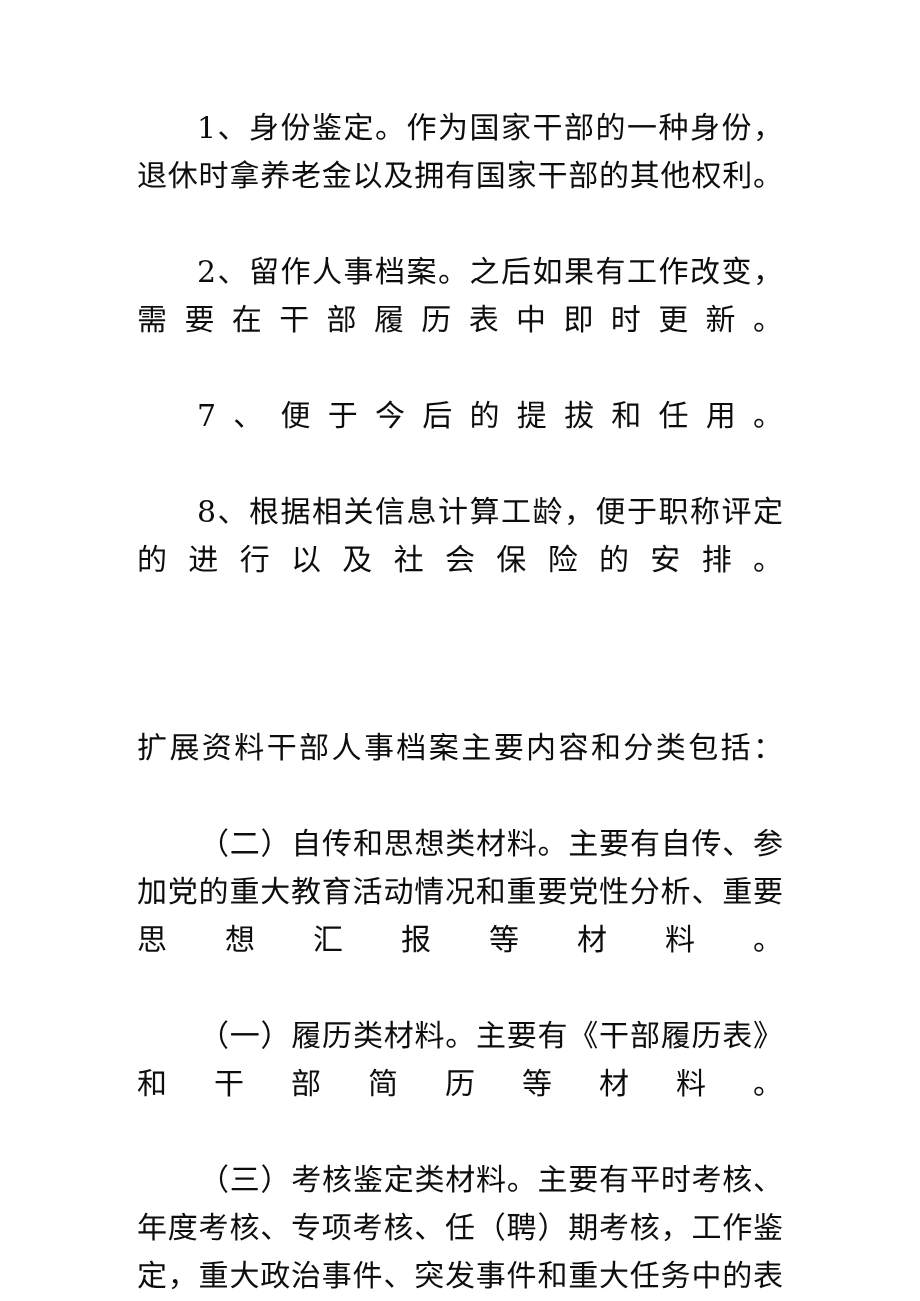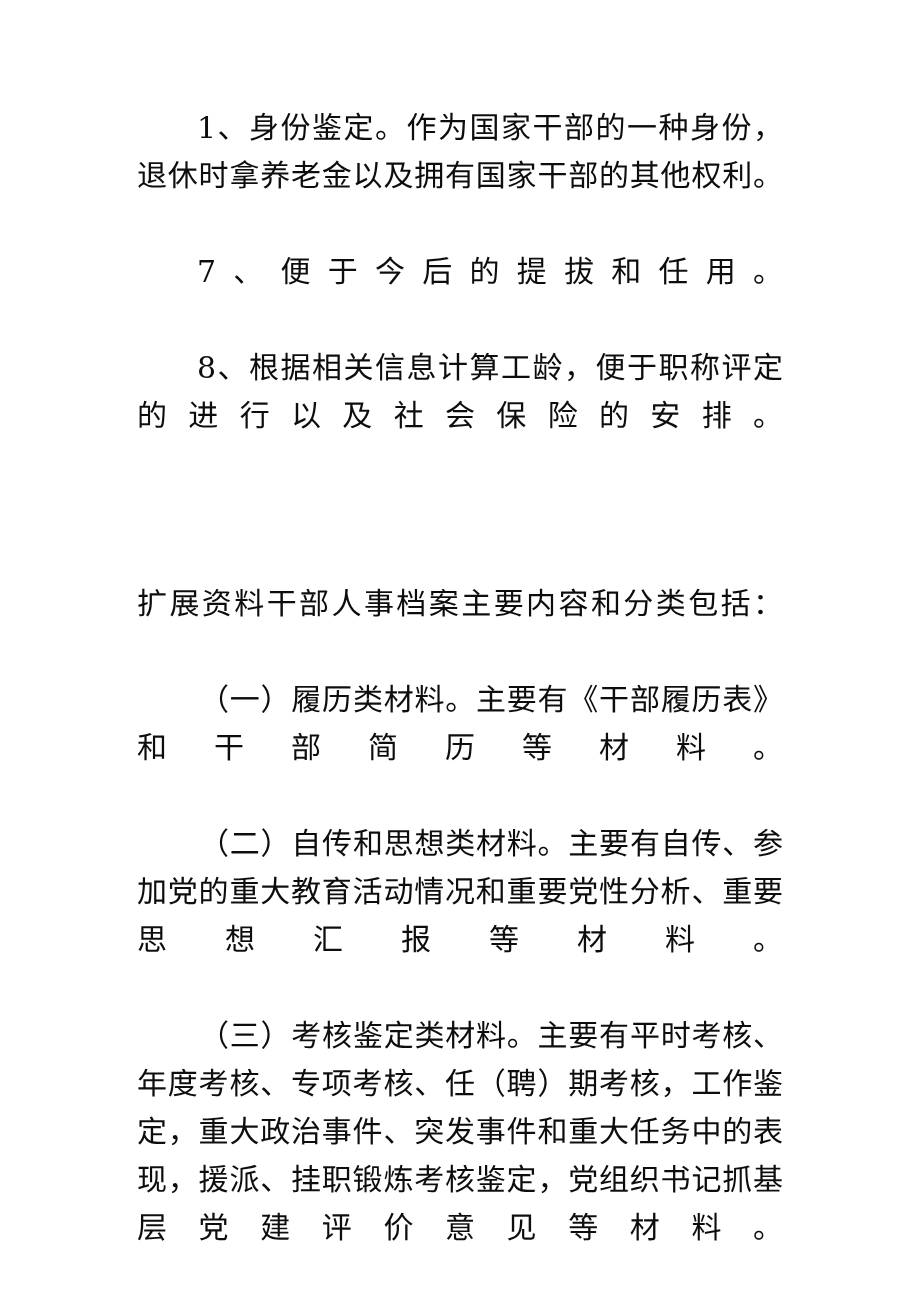--- a/index.html
+++ b/index.html
@@ -61,30 +61,31 @@
   }
 </style>
 </head>
 <body>
 
 <div class="page">
   <div class="doc-body">
 
     <p class="para indent">1、身份鉴定。作为国家干部的一种身份，退休时拿养老金以及拥有国家干部的其他权利。</p>
 
+    <p class="para indent">2、留作人事档案。之后如果有工作改变，需要在干部履历表中即时更新。</p>
 
     <p class="para indent">7、便于今后的提拔和任用。</p>
 
     <p class="para indent">8、根据相关信息计算工龄，便于职称评定的进行以及社会保险的安排。</p>
 
     <div class="spacer-line"></div>
     <div class="spacer-line-small"></div>
 
     <p class="para noindent">扩展资料干部人事档案主要内容和分类包括：</p>
 
+    <p class="para indent-wide">（二）自传和思想类材料。主要有自传、参加党的重大教育活动情况和重要党性分析、重要思想汇报等材料。</p>
+
     <p class="para indent-wide">（一）履历类材料。主要有《干部履历表》和干部简历等材料。</p>
-
-    <p class="para indent-wide">（二）自传和思想类材料。主要有自传、参加党的重大教育活动情况和重要党性分析、重要思想汇报等材料。</p>
 
     <p class="para indent-wide">（三）考核鉴定类材料。主要有平时考核、年度考核、专项考核、任（聘）期考核，工作鉴定，重大政治事件、突发事件和重大任务中的表现，援派、挂职锻炼考核鉴定，党组织书记抓基层党建评价意见等材料。</p>
 
   </div>
 </div>
 
 </body></html>

